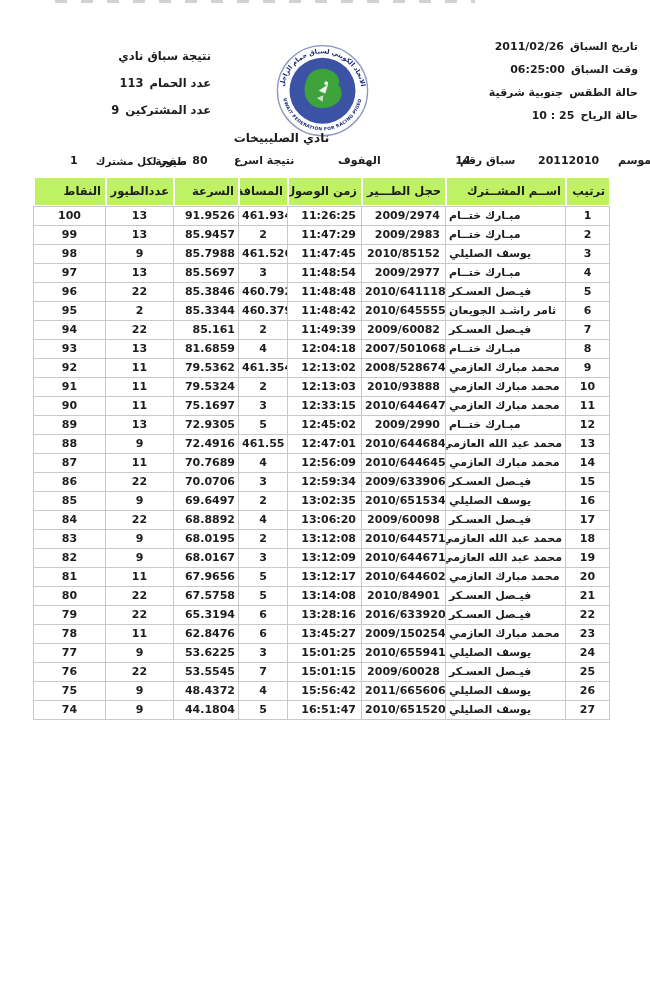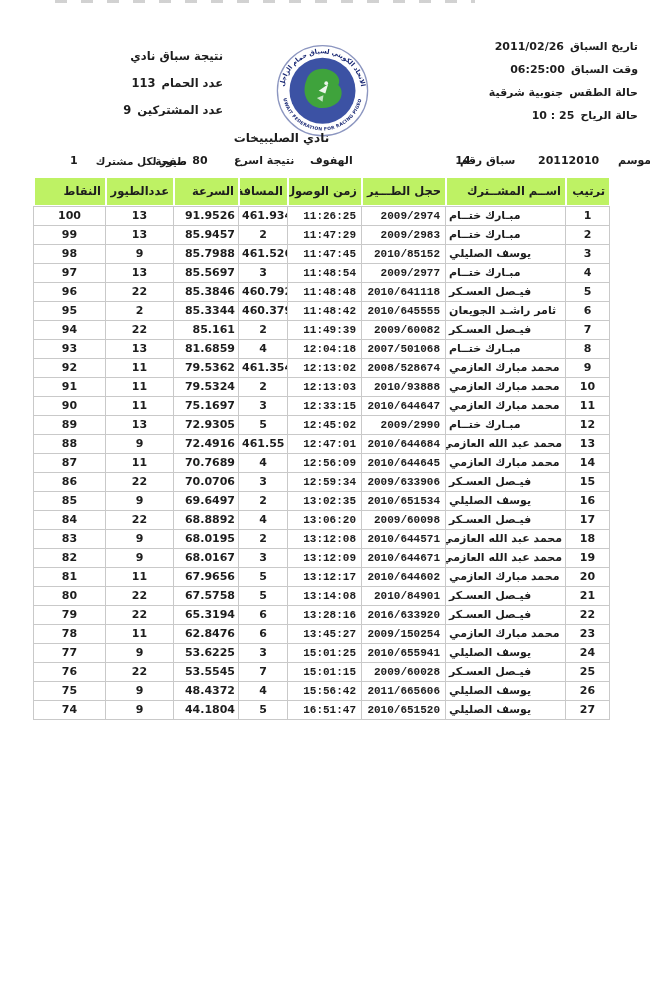--- a/index.html
+++ b/index.html
@@ -3,49 +3,49 @@
 <meta charset="utf-8">
 <style>
   html,body{margin:0;padding:0;background:#fff;}
   .page{position:relative;width:650px;height:994px;background:#ffffff;overflow:hidden;
         font-family:"DejaVu Sans",sans-serif;font-weight:700;color:#1d1d1d;}
   .scan-top{position:absolute;top:0;left:55px;width:420px;height:3px;
         background:repeating-linear-gradient(90deg,#9a9a9a 0 12px,transparent 12px 26px);opacity:.45;}
   
   .hdr-right{position:absolute;top:38px;left:420px;width:218px;direction:rtl;font-size:11px;}
   .hdr-right .line{display:flex;gap:6px;justify-content:flex-start;margin-bottom:6px;height:17px;line-height:17px;}
-  .hdr-left{position:absolute;top:48px;left:60px;width:163px;direction:rtl;font-size:11.5px;}
+  .hdr-left{position:absolute;top:48px;left:48px;width:163px;direction:rtl;font-size:11.5px;}
   .hdr-left .line{display:flex;gap:6px;justify-content:flex-start;margin-bottom:10px;height:17px;line-height:17px;}
   .val-ltr{direction:ltr;unicode-bidi:embed;}
   .val-rtl{direction:rtl;unicode-bidi:embed;}
   .logo{position:absolute;left:276px;top:44px;width:93px;height:97px;}
   .club-name{position:absolute;top:131px;left:0;width:563px;text-align:center;font-size:12px;}
   
   .meta{position:absolute;top:152px;left:0;width:650px;height:18px;font-size:11px;line-height:18px;}
   .meta span,.meta .m-per{position:absolute;white-space:nowrap;}
   .m-page-val{left:70px;}
   .m-per{left:85px;width:102px;direction:rtl;display:flex;gap:5px;justify-content:flex-start;font-size:10.5px;}
   .m-80{left:188px;width:24px;text-align:center;}
   .m-result{left:234px;}
-  .m-hafuf{left:310px;text-align:right;}
+  .m-hafuf{left:338px;text-align:right;}
   .m-14{left:451px;width:24px;text-align:center;}
   .m-race{left:460px;}
   .m-season-val{left:538px;}
   .m-season{left:618px;}
   
   .tbl{position:absolute;left:33px;width:576px;border-collapse:collapse;table-layout:fixed;direction:rtl;}
   #thead-tbl{top:176px;}
   #body-tbl{top:206px;border:1px solid #b5b5b5;}
   #thead-tbl th{background:#bef264;border:2px solid #fff;height:25px;font-size:11.5px;
         padding:0 4px 2px;font-weight:700;white-space:nowrap;overflow:hidden;text-align:right;}
   #body-tbl td{border:1px solid #c9c9c9;height:18px;line-height:18px;font-size:11px;
         padding:0 3px;white-space:nowrap;overflow:hidden;}
   .c-name{font-size:10px;text-align:left;}
   .num{direction:ltr;unicode-bidi:embed;}
-  .c-ring,.c-arr{text-align:right;padding-right:5px !important;font-family:Liberation Mono, monospace;}
+  .c-ring,.c-arr{text-align:right;padding-right:5px !important;}
   .c-speed{text-align:right;padding-right:3px !important;}
   .c-dist,.c-birds,.c-points,.c-rank{text-align:center;}
 </style>
 </head>
 <body>
 
 <div class="page">
 
   <div class="scan-top"></div>
 

